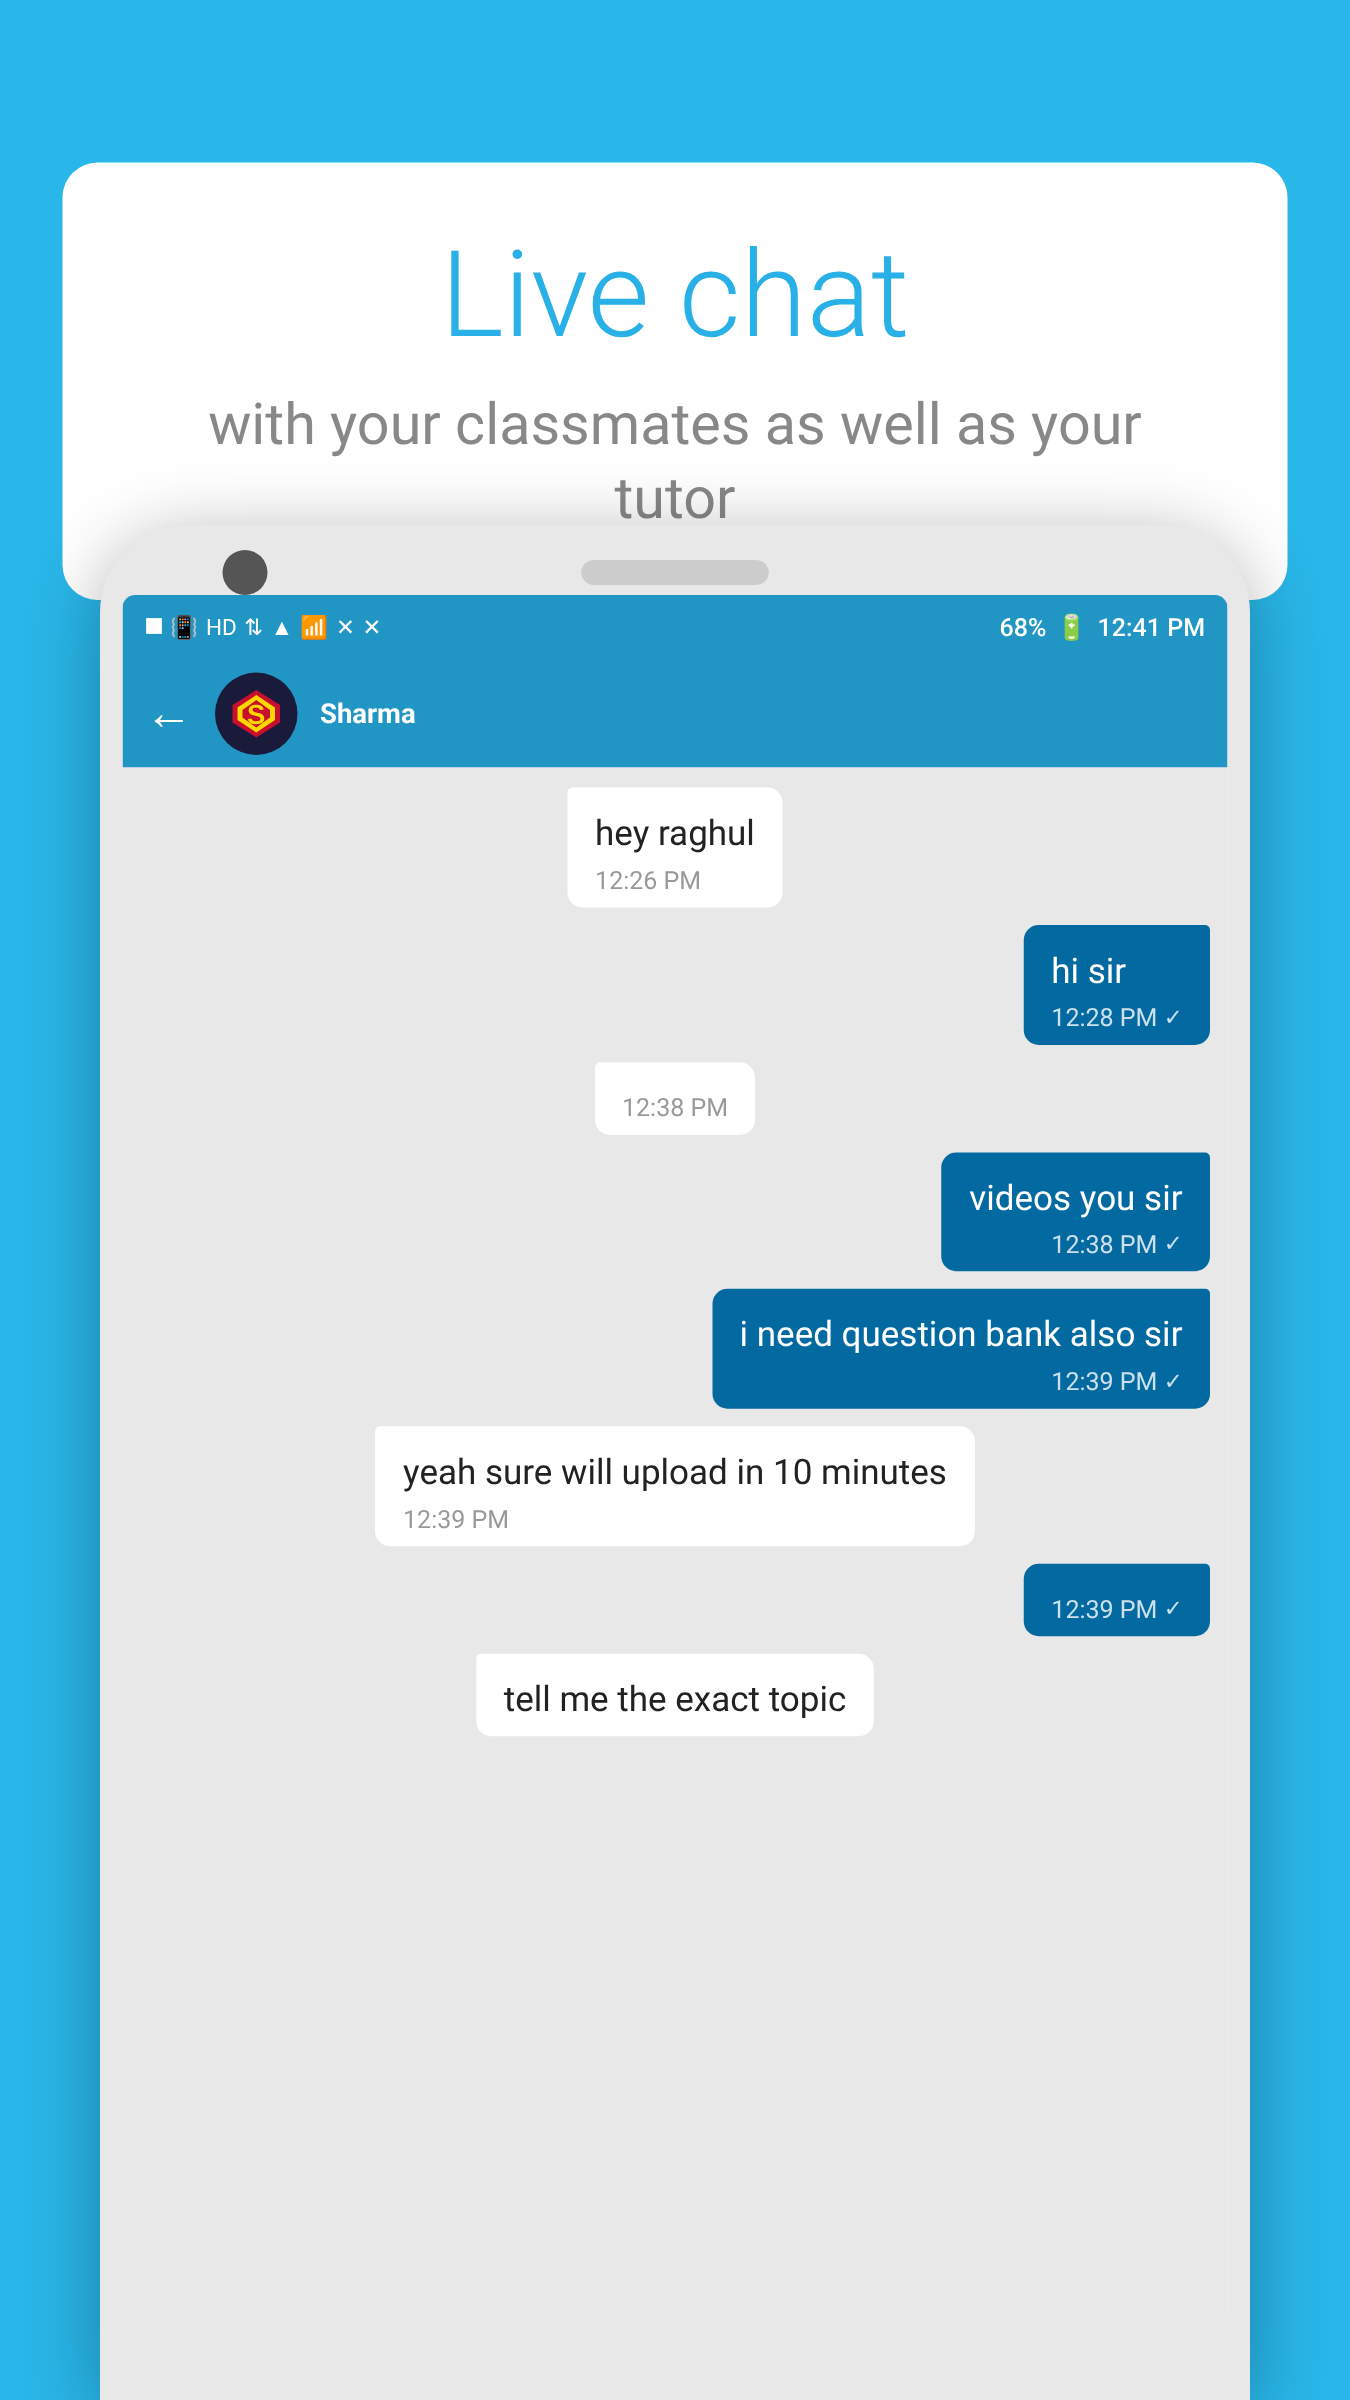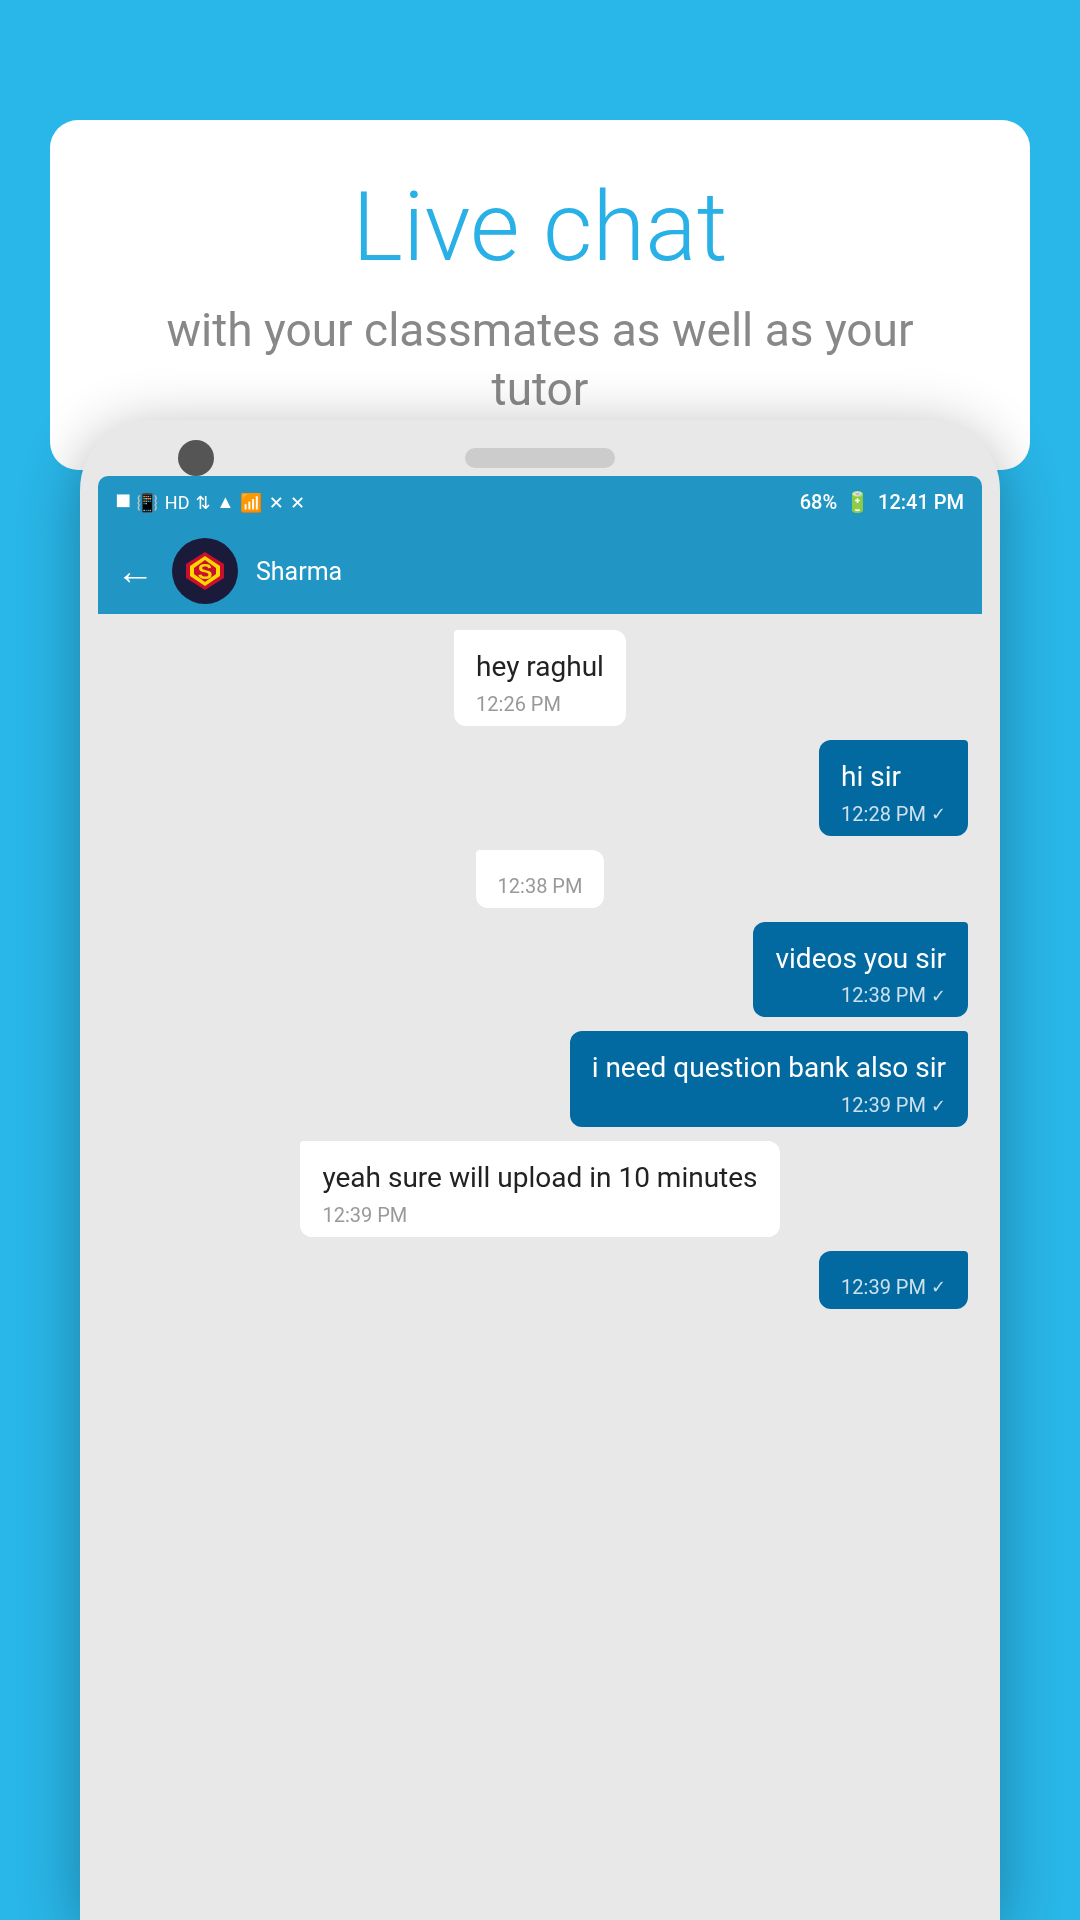--- a/index.html
+++ b/index.html
@@ -8,21 +8,21 @@
       height: 1920px;
       background-color: #29b6e8;
       font-family: 'Roboto', Arial, sans-serif;
       overflow: hidden;
       position: relative;
     }
 
     
     .speech-bubble-container {
       position: absolute;
-      top: 120px;
+      top: 130px;
       left: 50px;
       right: 50px;
       display: flex;
       flex-direction: column;
       align-items: center;
     }
     .speech-bubble {
       background: white;
       border-radius: 28px;
       padding: 55px 70px 50px 70px;
@@ -150,22 +150,22 @@
       border-radius: 50%;
       background: #1a1a3a;
       display: flex;
       align-items: center;
       justify-content: center;
       overflow: hidden;
       flex-shrink: 0;
     }
     .contact-name {
       color: white;
-      font-size: 25px;
-      font-weight: 400;
+      font-size: 22px;
+      font-weight: 700;
     }
 
     
     .chat-body {
       flex: 1;
       background: #e8e8e8;
       overflow: hidden;
       padding: 16px 14px;
       display: flex;
       flex-direction: column;
@@ -317,16 +317,21 @@
           <div class="message-time">12:39 PM</div>
         </div>
       </div>
 
       <div class="message-row sent">
         <div class="message-bubble sent">
           <div class="message-time">12:39 PM <span class="check-mark">✓</span></div>
         </div>
       </div>
 
+      <div class="message-row received">
+        <div class="message-bubble received">
+          <div class="message-text">tell me the exact topic</div>
+        </div>
+      </div>
 
     </div>
   </div>
 </div>
 
 </body></html>

